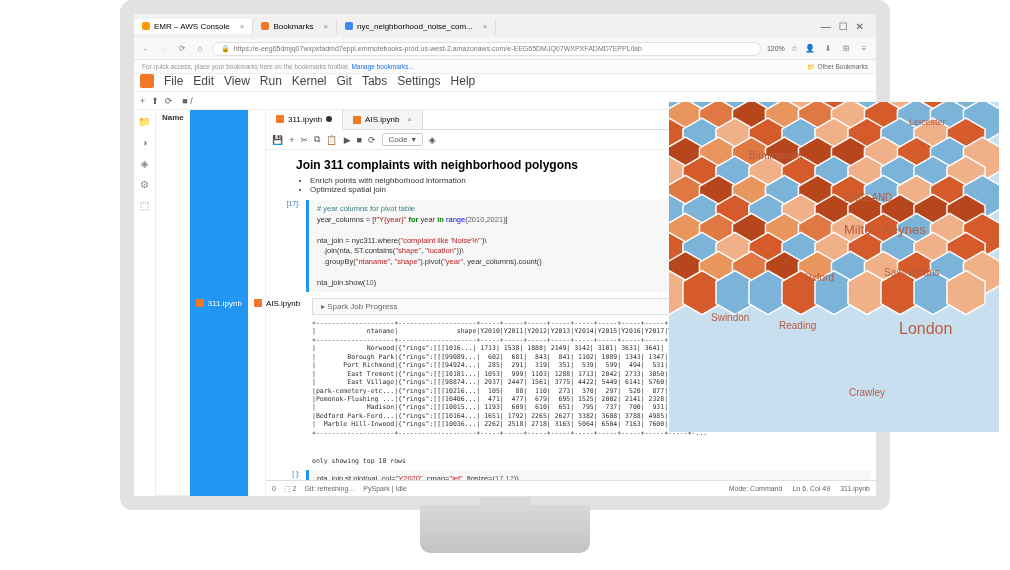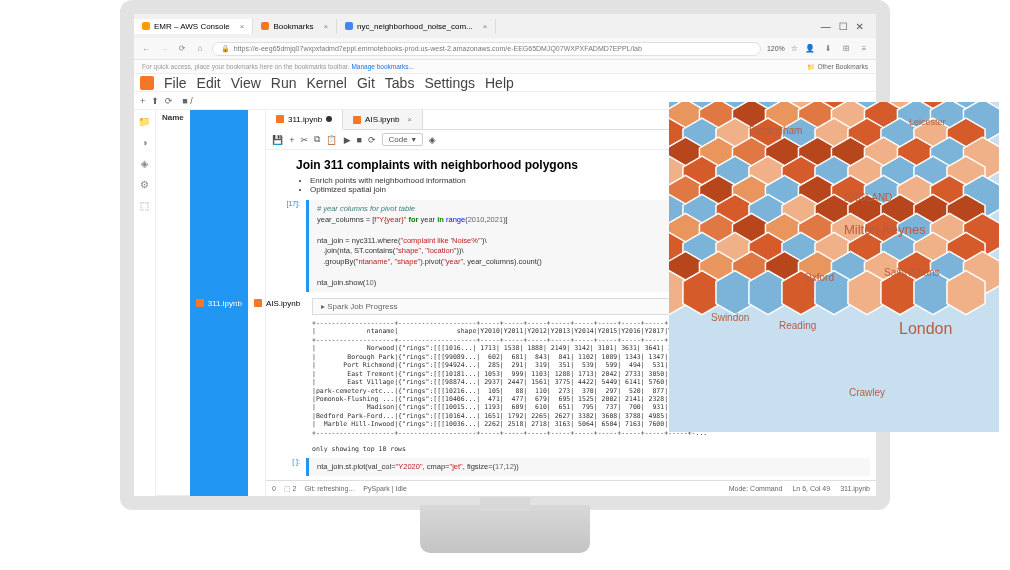--- a/index.html
+++ b/index.html
@@ -14,21 +14,21 @@
 .winctrl{margin-left:auto;display:flex;gap:8px;padding-right:12px;font-size:10px;color:#555}
 .addrbar{height:22px;background:#f8f8f8;display:flex;align-items:center;padding:0 6px;gap:6px;border-bottom:1px solid #e5e5e5;font-size:8px;color:#666}
 .addrbar .navico{width:12px;color:#888;cursor:pointer;text-align:center}
 .url{flex:1;background:#fff;border:1px solid #e0e0e0;border-radius:10px;padding:2px 8px;font-size:7px;color:#777;white-space:nowrap;overflow:hidden;display:flex;align-items:center;gap:4px}
 .url .lock{color:#5a5}
 .zoom{font-size:7px;color:#555}
 .bmkbar{height:14px;background:#fbfbfb;padding:0 8px;font-size:6.5px;color:#999;display:flex;align-items:center;border-bottom:1px solid #eee}
 .bmkbar .link{color:#1a73e8;cursor:pointer;margin-left:2px}
 .bmkbar .other{margin-left:auto;color:#666}
 .jlab{display:flex;flex-direction:column;height:calc(100% - 60px);background:#fff}
-.jmenu{height:18px;display:flex;align-items:center;padding:0 6px;font-size:14px;gap:10px;color:#444;border-bottom:1px solid #eee}
+.jmenu{height:18px;display:flex;align-items:flex-start;padding:0 6px;font-size:12px;gap:10px;color:#444;border-bottom:1px solid #eee}
 .jmenu .logo{width:14px;height:14px;border-radius:2px;background:#f37726}
 .jmenu span{cursor:pointer}
 .jtool{height:18px;display:flex;align-items:center;padding:0 6px;gap:6px;border-bottom:1px solid #eee;font-size:9px;color:#666}
 .jbody{display:flex;flex:1;overflow:hidden}
 .lrail{width:22px;background:#fff;border-right:1px solid #eee;display:flex;flex-direction:column;align-items:center;gap:10px;padding-top:6px;font-size:10px;color:#888}
 .lrail div{cursor:pointer}
 .fpanel{width:110px;border-right:1px solid #eee;font-size:8px;display:flex;flex-direction:row}
 .fpanel .hdr{padding:3px 6px;font-weight:600;border-bottom:1px solid #eee;color:#333}
 .fitem{padding:3px 6px;display:flex;align-items:center;gap:4px;cursor:pointer}
 .fitem.sel{background:#2196f3;color:#fff}
@@ -43,21 +43,21 @@
 .nbtool .sel{border:1px solid #ccc;padding:1px 6px;font-size:8px;border-radius:2px;display:flex;align-items:center;gap:4px}
 .nbtool .right{margin-left:auto;display:flex;align-items:center;gap:4px;font-size:8px}
 .nbtool .krn{width:8px;height:8px;border:1px solid #888;border-radius:50%}
 .nb{flex:1;overflow:auto;padding:4px 0}
 .mdcell{padding:4px 30px}
 .mdcell h3{font-size:12px;font-weight:700;margin-bottom:4px}
 .mdcell ul{font-size:8px;padding-left:14px;color:#333}
 .codecell{display:flex;font-family:Consolas,monospace;font-size:7.5px;padding:2px 6px 2px 0}
 .prompt{width:40px;text-align:right;padding-right:6px;color:#307fc1;font-size:7px;flex-shrink:0}
 .code{flex:1;background:#f7f7f7;border-left:3px solid #2196f3;padding:4px 8px;white-space:pre;line-height:1.4;color:#333;overflow:hidden}
-.code .cm{color:#408080;font-style:italic}
+.code .cm{color:#408080;}
 .code .kw{color:#008000;font-weight:600}
 .code .st{color:#ba2121}
 .code .fn{color:#00f}
 .code .nm{color:#666}
 .progress{margin:4px 46px;border:1px solid #ddd;padding:3px 8px;font-size:8px;color:#666;background:#fafafa}
 .output{margin:2px 0 2px 46px;font-family:Consolas,monospace;font-size:6.5px;white-space:pre;line-height:1.3;color:#333;overflow:hidden}
 .status{height:16px;border-top:1px solid #ddd;display:flex;align-items:center;padding:0 6px;font-size:7px;color:#666;gap:8px}
 .status .r{margin-left:auto;display:flex;gap:10px}
 .hexmap{position:absolute;right:11px;top:102px;width:330px;height:330px;background:#c8dff0;overflow:hidden}
 .hexmap svg{width:100%;height:100%}
@@ -212,21 +212,21 @@
 |        Borough Park|{"rings":[[[99089...|  602|  681|  843|  841| 1102| 1089| 1343| 1347| 1437|1...
 |       Port Richmond|{"rings":[[[94924...|  285|  291|  319|  351|  539|  599|  494|  531|  571| ...
 |        East Tremont|{"rings":[[[10181...| 1053|  999| 1103| 1288| 1713| 2042| 2733| 3050| 3031|2...
 |        East Village|{"rings":[[[98874...| 2937| 2447| 1561| 3775| 4422| 5449| 6141| 5760| 5025|5...
 |park-cemetery-etc...|{"rings":[[[10216...|  105|   88|  110|  273|  370|  297|  520|  877|  744| ...
 |Pomonok-Flushing ...|{"rings":[[[10406...|  471|  477|  679|  695| 1525| 2002| 2141| 2328| 6369|6...
 |             Madison|{"rings":[[[10015...| 1193|  609|  610|  651|  795|  737|  700|  931|  899| ...
 |Bedford Park-Ford...|{"rings":[[[10164...| 1651| 1792| 2265| 2627| 3382| 3608| 3788| 4985| 5003|4...
 |  Marble Hill-Inwood|{"rings":[[[10036...| 2262| 2518| 2718| 3163| 5064| 6504| 7163| 7600| 8270|7...
 +--------------------+--------------------+-----+-----+-----+-----+-----+-----+-----+-----+-----+-...</div>
-          <div class="output" style="margin-top:8px">only showing top 10 rows</div>
+          <div class="output" style="margin-top:20px">only showing top 10 rows</div>
           <div class="codecell">
             <div class="prompt">[ ]:</div>
             <div class="code">nta_join.st.plot(val_col=<span class="st">"Y2020"</span>, cmap=<span class="st">"jet"</span>, figsize=(<span class="nm">17</span>,<span class="nm">12</span>))</div>
           </div>
         </div>
         <div class="status">
           <span>0</span>
           <span>⬚ <span>2</span></span>
           <span>Git: refreshing…</span>
           <span>PySpark | Idle</span>
@@ -349,21 +349,21 @@
       <polygon points="52.05255888325765,201.5255888325765 33,212.5255888325765 13.947441116742354,201.5255888325765 13.947441116742347,179.5255888325765 32.99999999999999,168.5255888325765 52.052558883257646,179.5255888325765" fill="#d55b2a" stroke="#fff" stroke-width="1.5"></polygon>
       <polygon points="85.05255888325766,201.5255888325765 66,212.5255888325765 46.947441116742354,201.5255888325765 46.94744111674235,179.5255888325765 66,168.5255888325765 85.05255888325765,179.5255888325765" fill="#7bb3d9" stroke="#fff" stroke-width="1.5"></polygon>
       <polygon points="118.05255888325766,201.5255888325765 99,212.5255888325765 79.94744111674235,201.5255888325765 79.94744111674234,179.5255888325765 99,168.5255888325765 118.05255888325765,179.5255888325765" fill="#7bb3d9" stroke="#fff" stroke-width="1.5"></polygon>
       <polygon points="151.05255888325766,201.5255888325765 132,212.5255888325765 112.94744111674235,201.5255888325765 112.94744111674234,179.5255888325765 132,168.5255888325765 151.05255888325763,179.5255888325765" fill="#d55b2a" stroke="#fff" stroke-width="1.5"></polygon>
       <polygon points="184.05255888325766,201.5255888325765 165,212.5255888325765 145.94744111674237,201.5255888325765 145.94744111674234,179.5255888325765 165,168.5255888325765 184.05255888325763,179.5255888325765" fill="#7bb3d9" stroke="#fff" stroke-width="1.5"></polygon>
       <polygon points="217.05255888325766,201.5255888325765 198,212.5255888325765 178.94744111674237,201.5255888325765 178.94744111674234,179.5255888325765 198,168.5255888325765 217.05255888325763,179.5255888325765" fill="#f0b088" stroke="#fff" stroke-width="1.5"></polygon>
       <polygon points="250.05255888325766,201.5255888325765 231,212.5255888325765 211.94744111674237,201.5255888325765 211.94744111674234,179.5255888325765 231,168.5255888325765 250.05255888325763,179.5255888325765" fill="#d55b2a" stroke="#fff" stroke-width="1.5"></polygon>
       <polygon points="283.05255888325763,201.5255888325765 264,212.5255888325765 244.94744111674237,201.5255888325765 244.94744111674234,179.5255888325765 264,168.5255888325765 283.05255888325763,179.5255888325765" fill="#7bb3d9" stroke="#fff" stroke-width="1.5"></polygon>
       <polygon points="316.05255888325763,201.5255888325765 297,212.5255888325765 277.94744111674237,201.5255888325765 277.94744111674237,179.5255888325765 297,168.5255888325765 316.05255888325763,179.5255888325765" fill="#f0b088" stroke="#fff" stroke-width="1.5"></polygon>
     </svg>
-  <div class="hexlbl" style="left:80px;top:23px">Birmingham</div>
+  <div class="hexlbl" style="left:80px;top:48px">Birmingham</div>
   <div class="hexlbl" style="left:175px;top:90px">ENGLAND</div>
   <div class="hexlbl" style="left:175px;top:120px;font-size:13px">Milton Keynes</div>
   <div class="hexlbl" style="left:135px;top:170px">Oxford</div>
   <div class="hexlbl" style="left:215px;top:165px;font-size:10px">Saint Albans</div>
   <div class="hexlbl" style="left:42px;top:210px">Swindon</div>
   <div class="hexlbl" style="left:110px;top:218px">Reading</div>
   <div class="hexlbl" style="left:230px;top:218px;font-size:16px">London</div>
   <div class="hexlbl" style="left:180px;top:285px">Crawley</div>
   <div class="hexlbl" style="left:240px;top:15px;font-size:9px">Leicester</div>
 </div>

